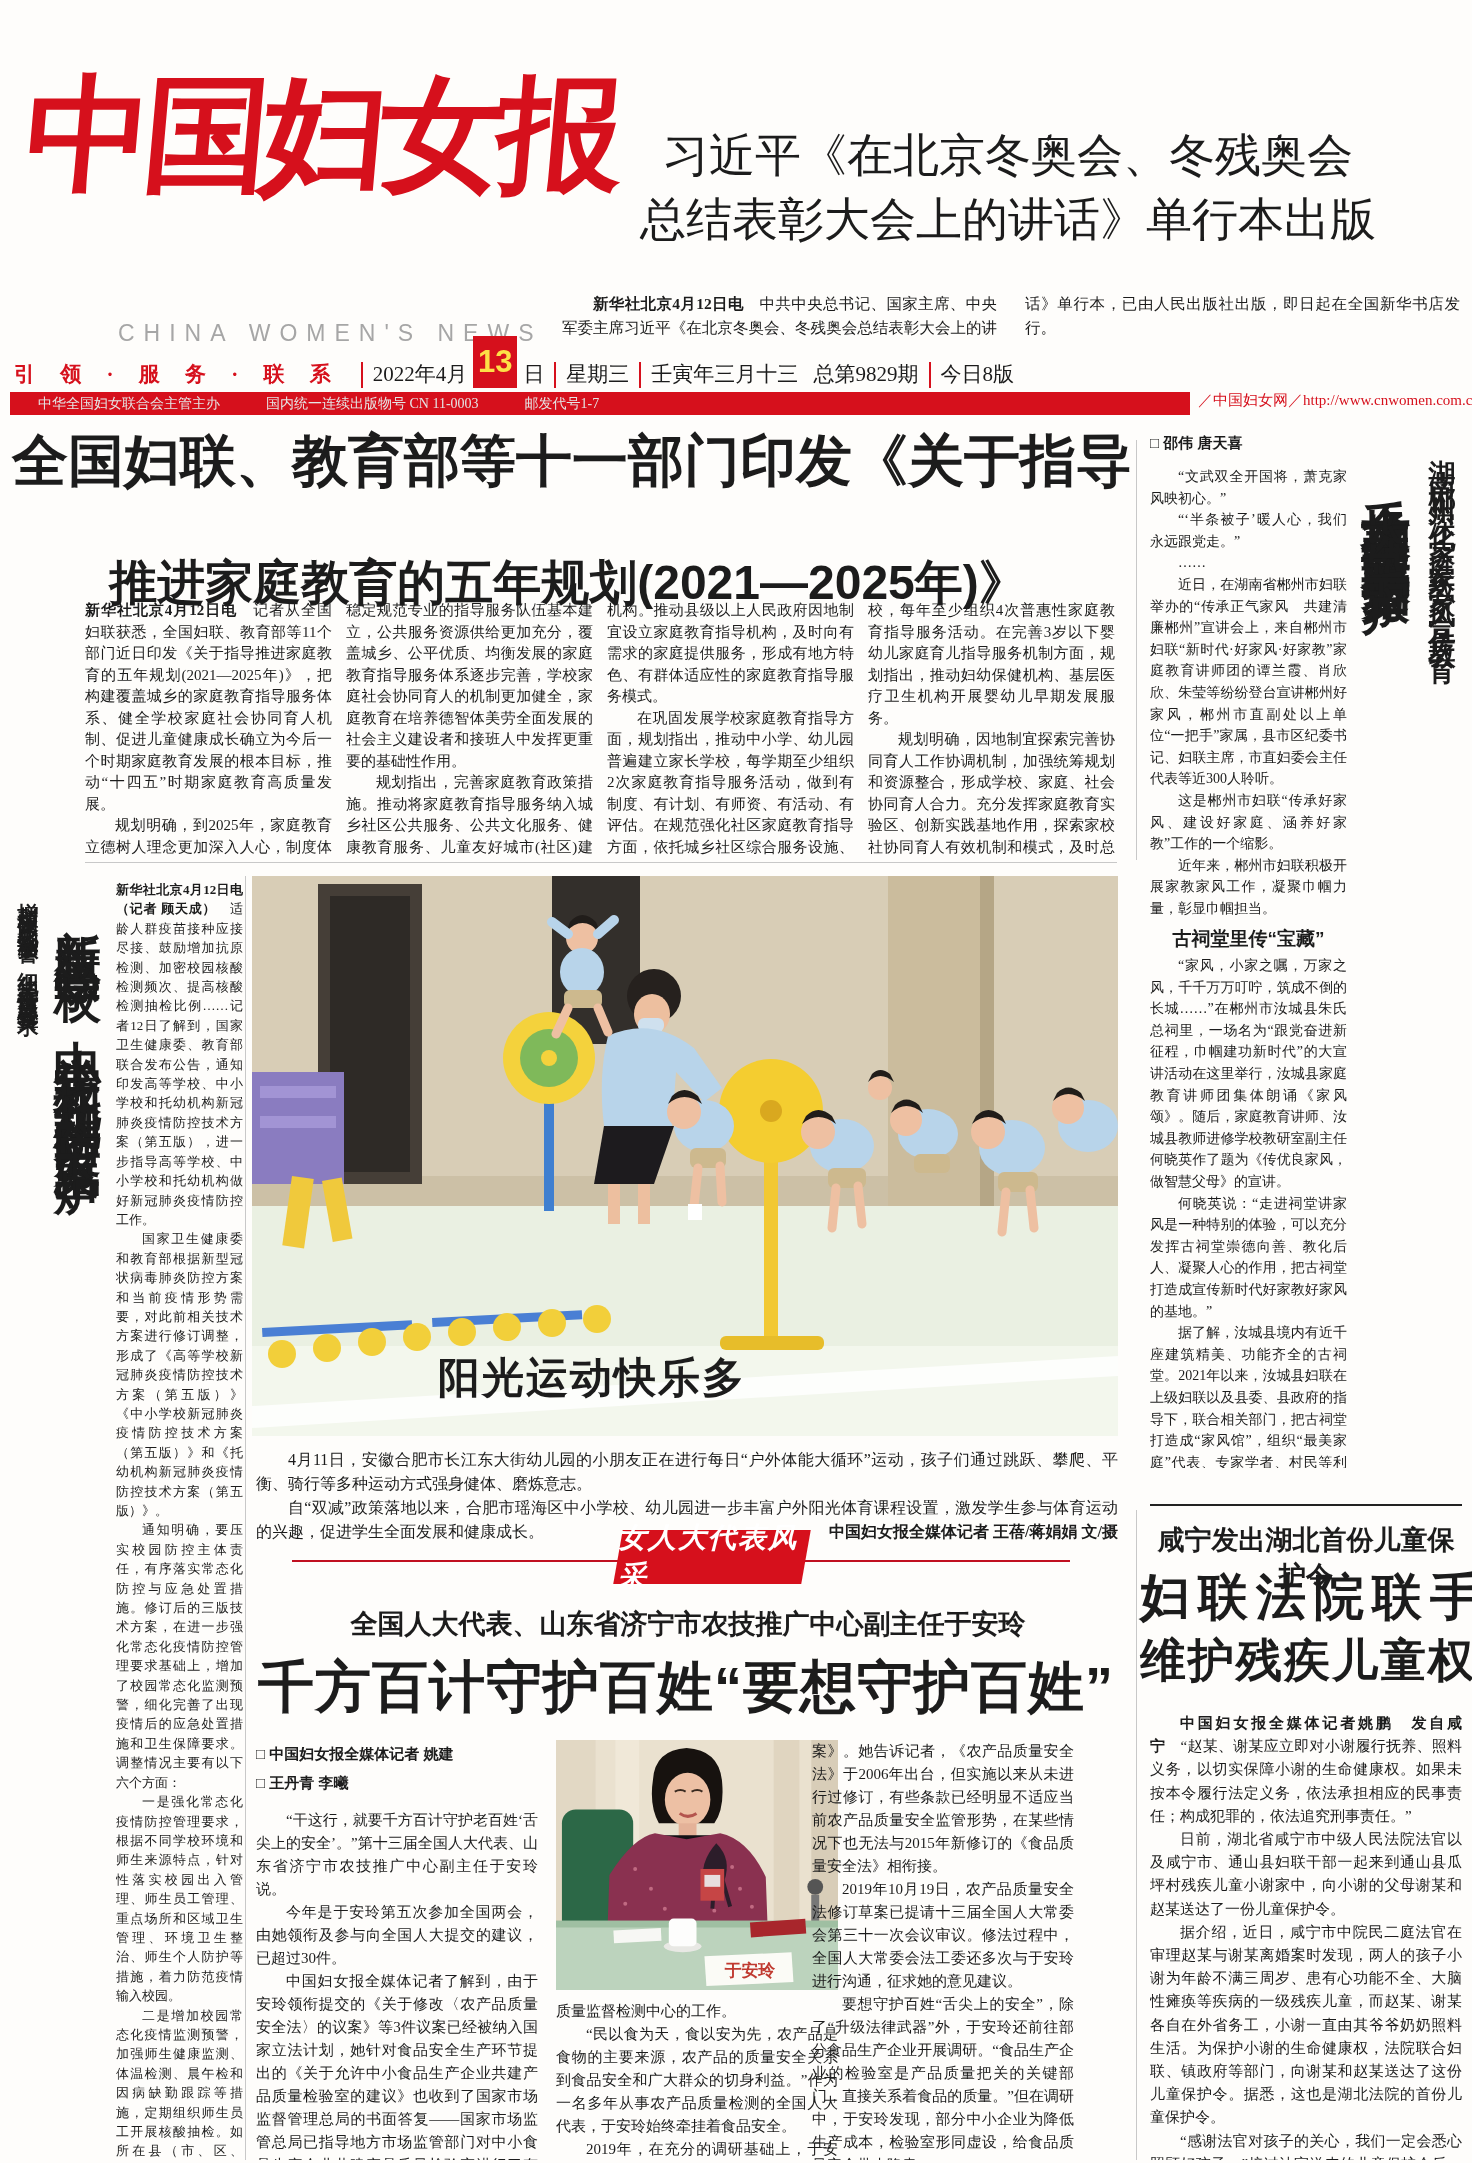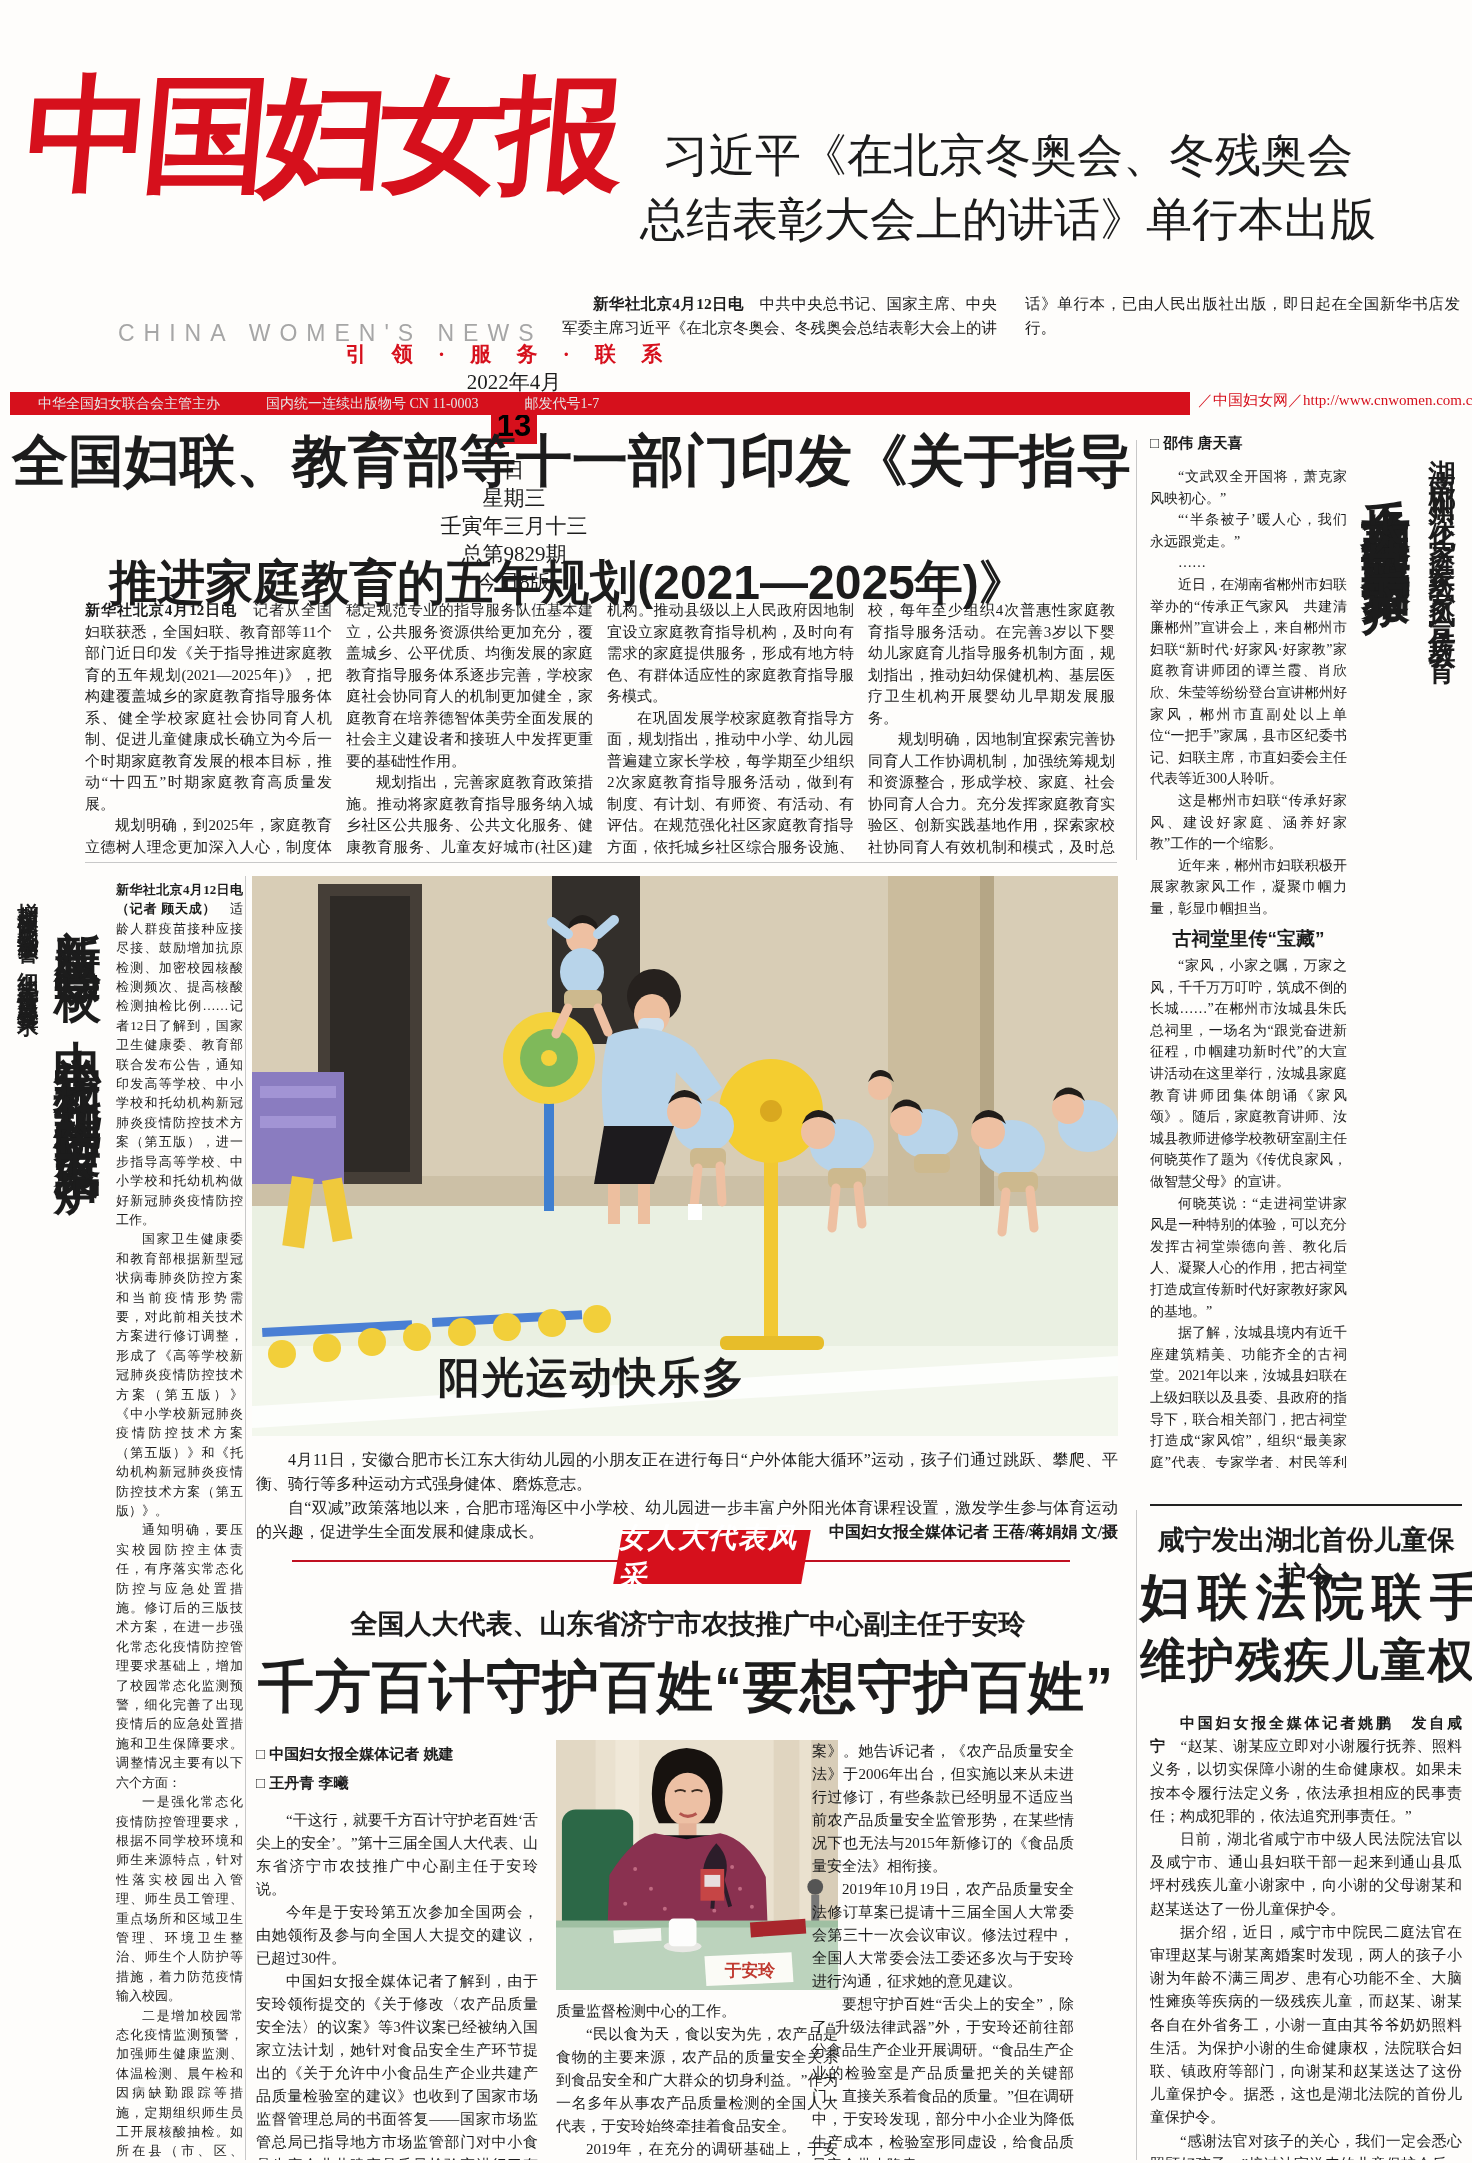--- a/index.html
+++ b/index.html
@@ -10,26 +10,26 @@
   
   .masthead-title{position:absolute;left:26px;top:52px;width:560px;font-size:126px;font-weight:bold;
         color:#d6101c;letter-spacing:-8px;transform:skewX(-5deg);white-space:nowrap;}
   .masthead-sub{position:absolute;left:118px;top:320px;font-size:23px;color:#a6a6a6;letter-spacing:9px;
         font-family:"Liberation Sans",sans-serif;}
   .topnews-h{position:absolute;left:552px;width:912px;font-weight:400;font-size:46px;line-height:1.0;
         text-align:center;letter-spacing:0px;font-family:"Liberation Sans",sans-serif;}
   .topnews-h1{top:132px;} .topnews-h2{top:196px;}
   .topnews-body{position:absolute;left:562px;top:292px;width:898px;height:80px;column-count:2;column-gap:28px;
         font-size:15.5px;line-height:1.55;overflow:hidden;}
-  .dateline{position:absolute;left:14px;top:340px;width:1000px;height:48px;display:flex;align-items:center;
-        font-size:21px;white-space:nowrap;flex-direction:column;}
+  .dateline{position:absolute;left:14px;top:340px;width:1000px;height:48px;display:flex;align-items:flex-end;
+        font-size:21px;white-space:nowrap;}
   .dl-slogan{color:#d6101c;letter-spacing:10px;font-weight:bold;margin-right:10px;}
   .dl-sep{display:inline-block;width:2px;height:26px;background:#d6101c;margin:0 10px;}
-  .dl-daybox{display:inline-flex;align-items:center;justify-content:center;width:46px;height:36px;
-        background:#d6101c;color:#000000;font-weight:900;font-size:31px;margin:12px 6px;font-family:"Liberation Sans",sans-serif;}
+  .dl-daybox{display:inline-flex;align-items:center;justify-content:center;width:46px;height:52px;
+        background:#d6101c;color:#fde047;font-weight:900;font-size:31px;margin:0 6px;font-family:"Liberation Sans",sans-serif;}
   .pubbar{position:absolute;left:10px;top:392px;width:1180px;height:23px;background:#d6101c;color:#e5e5e5;
         font-size:14px;display:flex;align-items:center;gap:46px;padding-left:28px;box-sizing:border-box;white-space:nowrap;}
   .site{position:absolute;left:1198px;top:391px;color:#d6101c;font-size:15px;white-space:nowrap;}
   
   .lead-h{position:absolute;left:12px;width:1112px;text-align:center;font-weight:900;
         font-family:"Liberation Sans",sans-serif;white-space:nowrap;}
   .lead-h1{top:424px;font-size:56px;} .lead-h2{top:519px;font-size:48px;margin-top:32px;}
   .lead-col{position:absolute;top:600px;width:247px;height:256px;font-size:15px;line-height:21.5px;overflow:hidden;}
   .lead-c1{left:85px;} .lead-c2{left:346px;} .lead-c3{left:607px;} .lead-c4{left:868px;}
   .rule-h{position:absolute;background:#c8c8c8;height:1px;}

